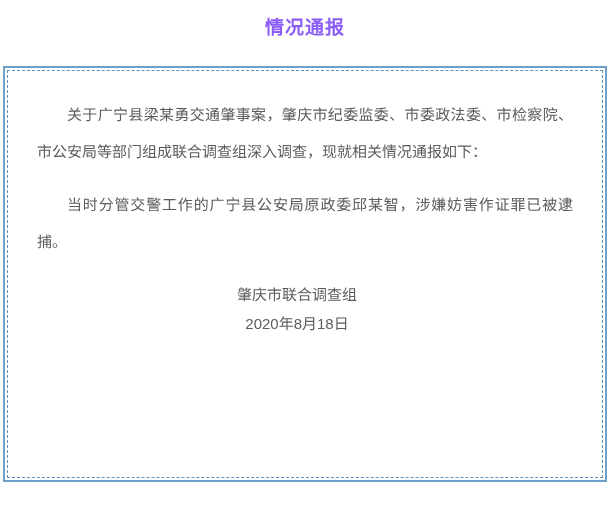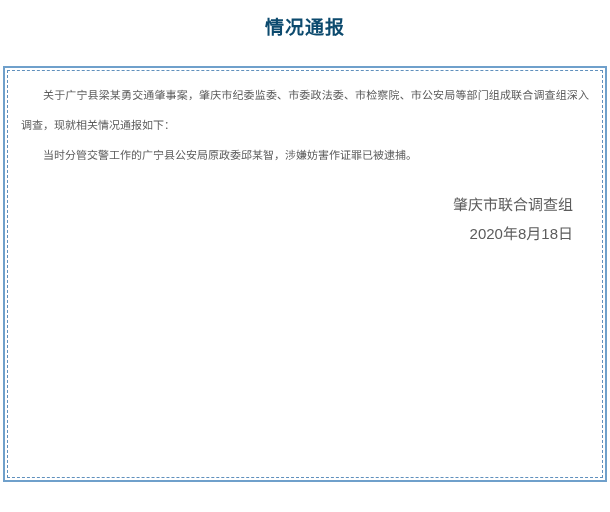--- a/index.html
+++ b/index.html
@@ -16,55 +16,56 @@
     background: #ffffff;
     overflow: hidden;
   }
   .doc-title {
     margin: 0;
     padding-top: 16px;
     height: 40px;
     text-align: center;
     font-size: 19px;
     font-weight: bold;
-    color: #0c4a6e;
+    color: #8b5cf6;
     letter-spacing: 1px;
     line-height: 24px;
   }
   .notice-box {
     margin: 10px 3px 0 3px;
     border: 2px solid #6fa0cb; 
     background: #ffffff;
   }
   .notice-box-inner {
     margin: 2px;
     border: 1px dashed #6090bd; 
     padding: 9px 13px 12px 13px;
     min-height: 408px;
     box-sizing: border-box;
   }
   .notice-paragraphs p {
-    margin: 0;
+    margin: 16px;
     text-indent: 2em;
-    font-size: 11px;
-    line-height: 30px;
+    font-size: 15px;
+    line-height: 37px;
     color: #5c5c5c;
     text-align: justify;
   }
   .sign-block {
     margin-top: 20px;
     padding-right: 16px;
     text-align: right;
   }
   .sign-block .sig,
   .sign-block .date {
     margin: 0;
     font-size: 15px;
     line-height: 29px;
     color: #5c5c5c;
+    text-align: center;
   }
 </style>
 </head>
 <body>
 
 <div class="page">
 
   <h1 class="doc-title">情况通报</h1>
 
   <div class="notice-box">

